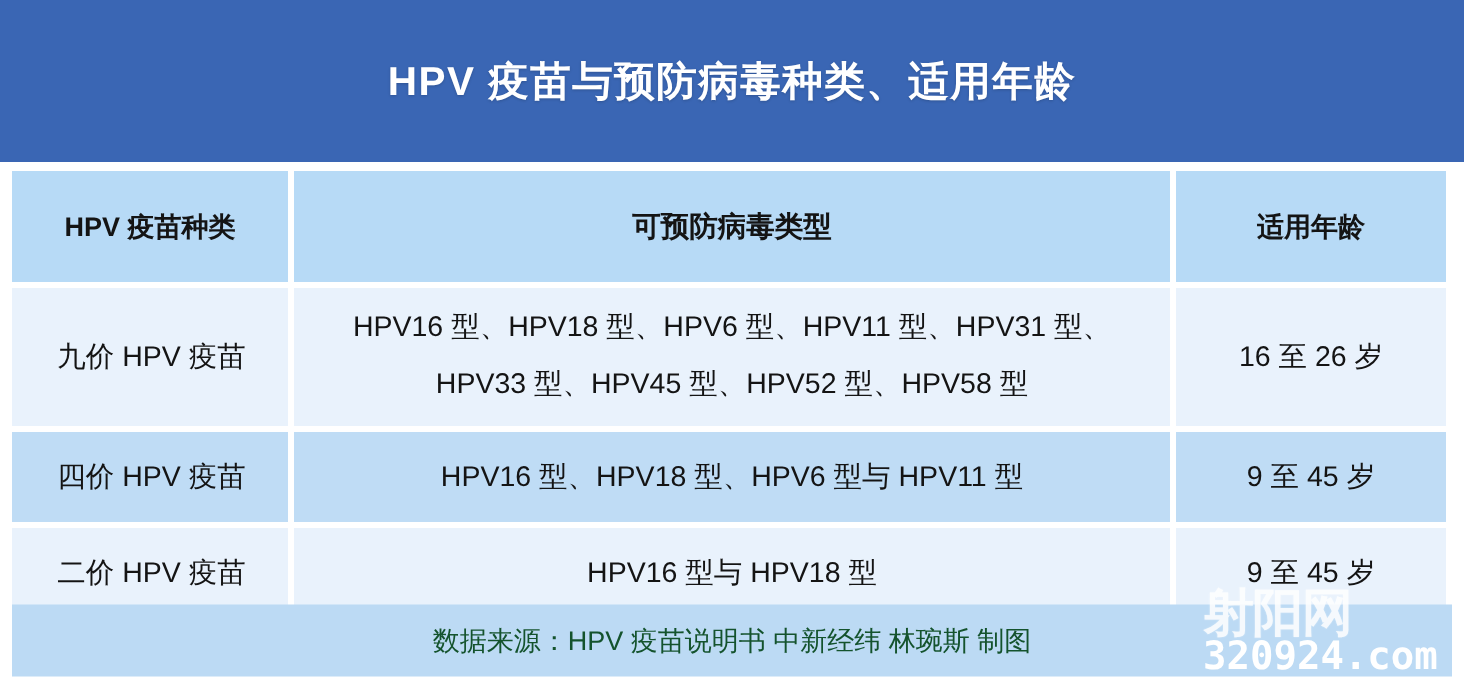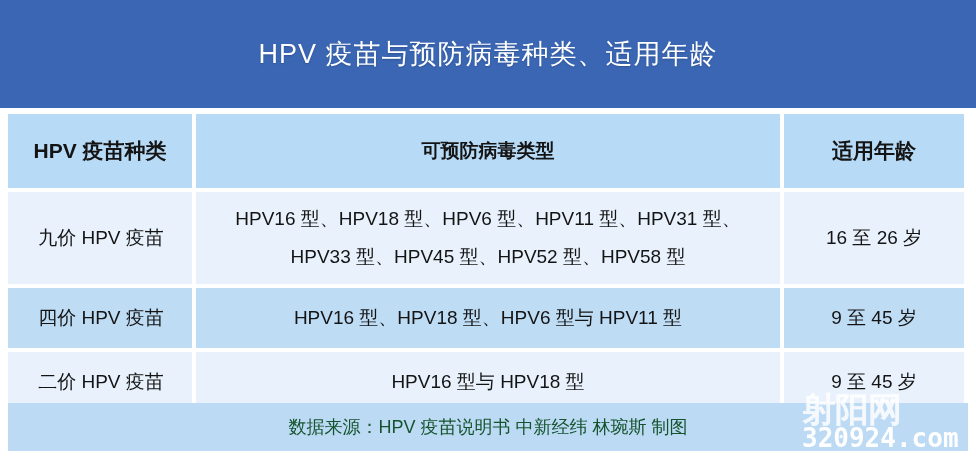--- a/index.html
+++ b/index.html
@@ -13,21 +13,21 @@
   }
   
   .banner{
     position:absolute;left:0;top:0;width:976px;height:108px;
     background:#3a66b4;
     display:flex;align-items:center;justify-content:center;
   }
   .banner-title{
     color:#ffffff;
     font-size:27px;
-    font-weight:normal;
+    font-weight:bold;
     letter-spacing:1px;
     white-space:nowrap;
     text-shadow:0 1px 2px rgba(0,0,0,.18);
   }
   
   .table-wrap{
     position:absolute;left:8px;top:114px;width:960px;
   }
   .row{
     display:flex;width:960px;box-sizing:border-box;
@@ -37,21 +37,21 @@
     box-sizing:border-box;
     display:flex;align-items:center;justify-content:center;
     text-align:center;
     color:#141414;
     padding:4px 8px;
   }
   .c1{width:188px;border-right:4px solid #ffffff;}
   .c2{width:588px;border-right:4px solid #ffffff;}
   .c3{width:180px;}
 
-  .row-head .cell{background:#b7daf6;height:74px;font-size:21px;font-weight:bold;}
+  .row-head .cell{background:#b7daf6;height:74px;font-size:18px;font-weight:bold;}
   .row-head .c2{font-size:19px;}
 
   .row-light .cell{background:#e9f2fc;}
   .row-dark  .cell{background:#bfdcf5;}
 
   .row-1 .cell{height:92px;}
   .row-2 .cell{height:60px;}
   .row-3 .cell{height:60px;}
 
   .row-1 .c1,.row-2 .c1,.row-3 .c1{font-size:19px;padding-left:10px;}

